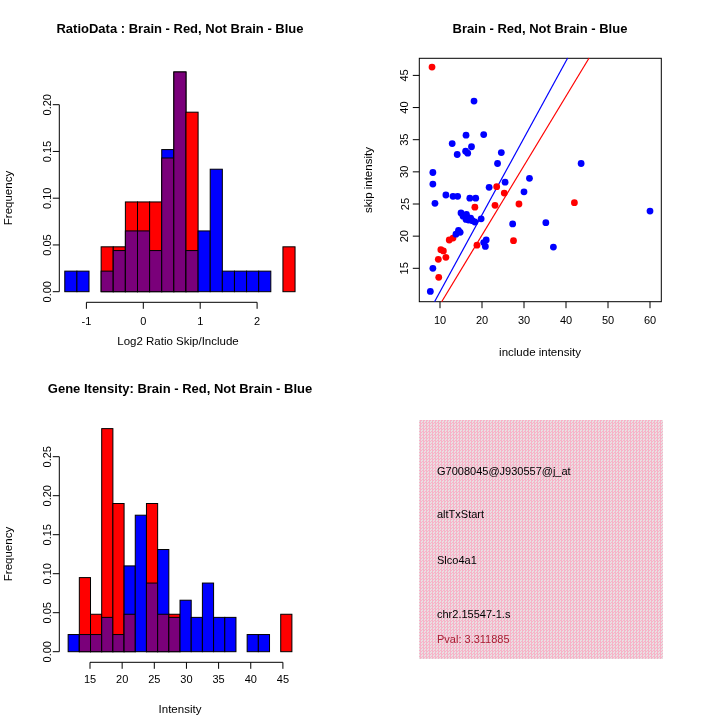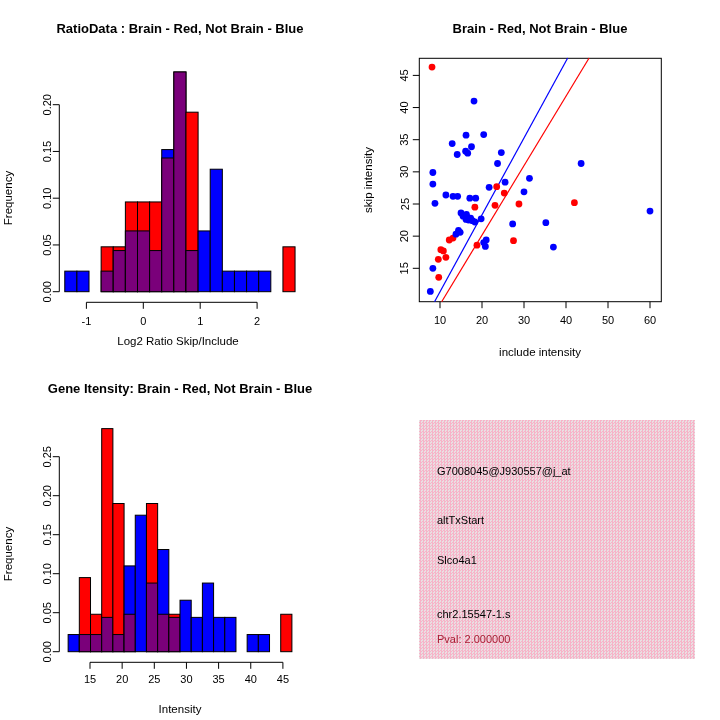--- a/index.html
+++ b/index.html
@@ -2,21 +2,21 @@
 <html><head>
 <meta charset="utf-8">
 <style>
   html,body{margin:0;padding:0;background:#ffffff;}
   .figure{position:relative;width:720px;height:720px;background:#ffffff;overflow:hidden;
           font-family:"Liberation Sans",sans-serif;}
   svg{position:absolute;left:0;top:0;}
   svg text{fill:#000;font-family:"Liberation Sans",sans-serif;}
   .title{font-size:13px;font-weight:bold;}
   .axlab{font-size:11.5px;}
-  .info-panel{position:absolute;left:419px;top:420px;width:276px;height:239px;
+  .info-panel{position:absolute;left:419px;top:420px;width:244px;height:239px;
      background-color:#f0c3ce;
      background-image:conic-gradient(#f7b3c8 25%, #e9dfe2 0 50%, #f7b3c8 0 75%, #e9dfe2 0);
      background-size:3px 3px;}
   .info-line{position:absolute;left:18px;font-size:11px;color:#000;white-space:nowrap;line-height:13px;}
   .pval{color:#a51e32;}
 </style>
 </head>
 <body>
 
 <div class="figure">
@@ -230,18 +230,18 @@
           <text x="47" y="456.70000000000005" text-anchor="middle" dominant-baseline="central" font-size="11px" transform="rotate(-90 47 456.70000000000005)">0.25</text>
         </g>
       <text class="title" x="180" y="393" text-anchor="middle">Gene Itensity: Brain - Red, Not Brain - Blue</text>
       <text class="axlab" x="180" y="713" text-anchor="middle">Intensity</text>
       <text class="axlab" x="12" y="554" text-anchor="middle" transform="rotate(-90 12 554)">Frequency</text>
     </g>
   </svg>
 
   <div class="info-panel">
     <div class="info-line" style="top:45px">G7008045@J930557@j_at</div>
-    <div class="info-line" style="top:94px">altTxStart</div>
+    <div class="info-line" style="top:88px">altTxStart</div>
     <div class="info-line" style="top:134px">Slco4a1</div>
     <div class="info-line" style="top:188px">chr2.15547-1.s</div>
-    <div class="info-line pval" style="top:213px">Pval: 2.000000</div>
+    <div class="info-line pval" style="top:213px">Pval: 3.311885</div>
   </div>
 </div>
 
 </body></html>

